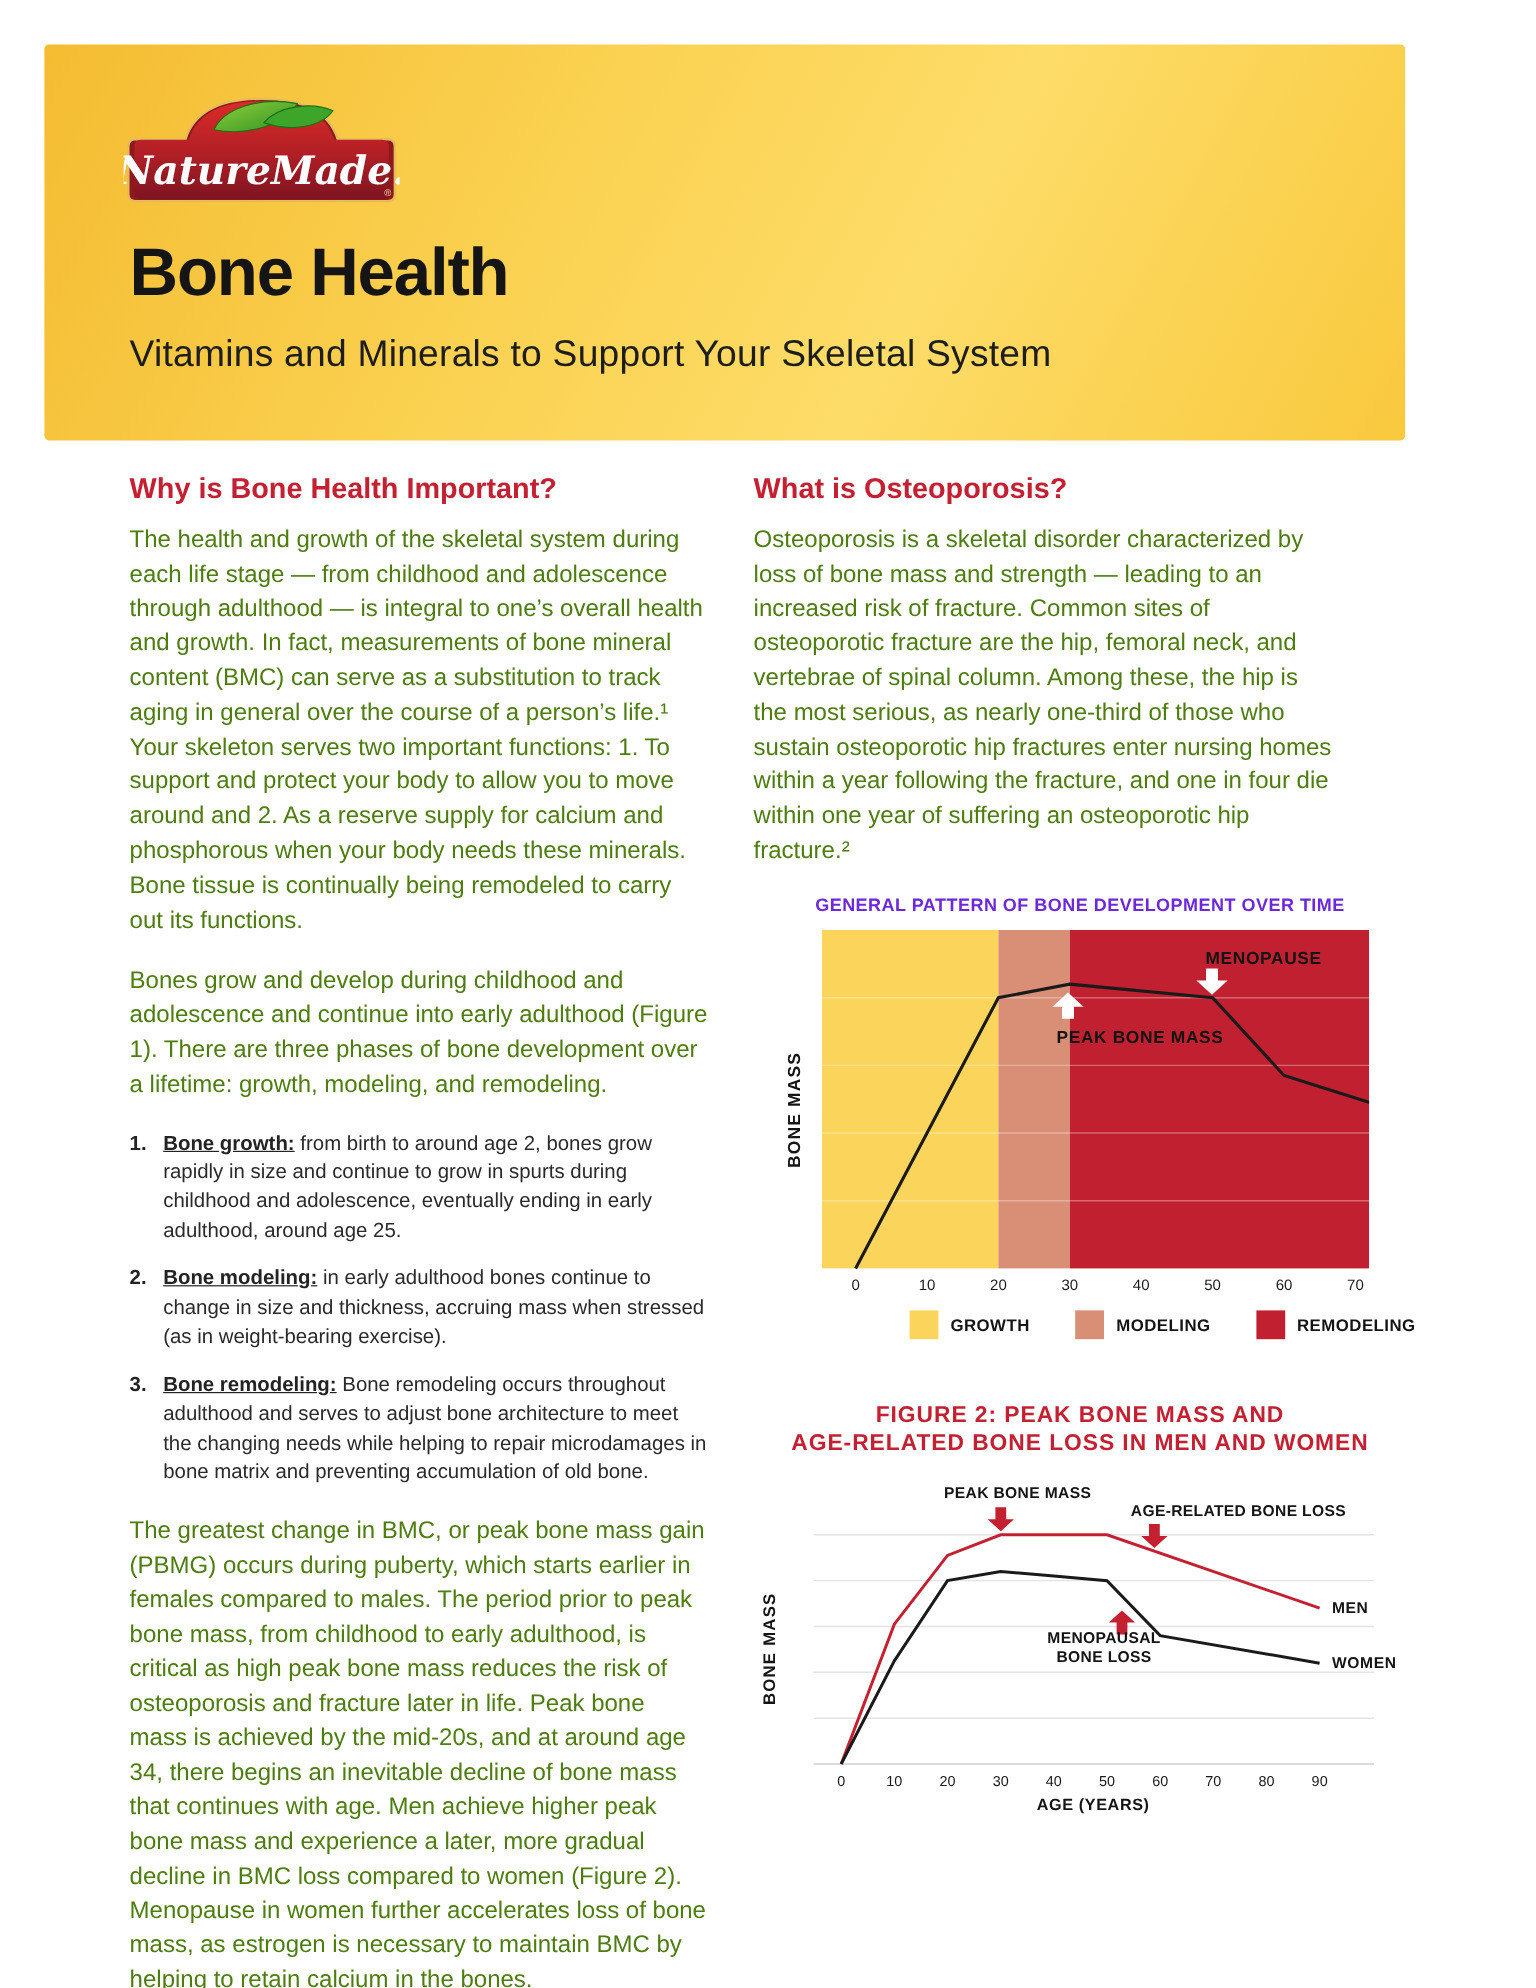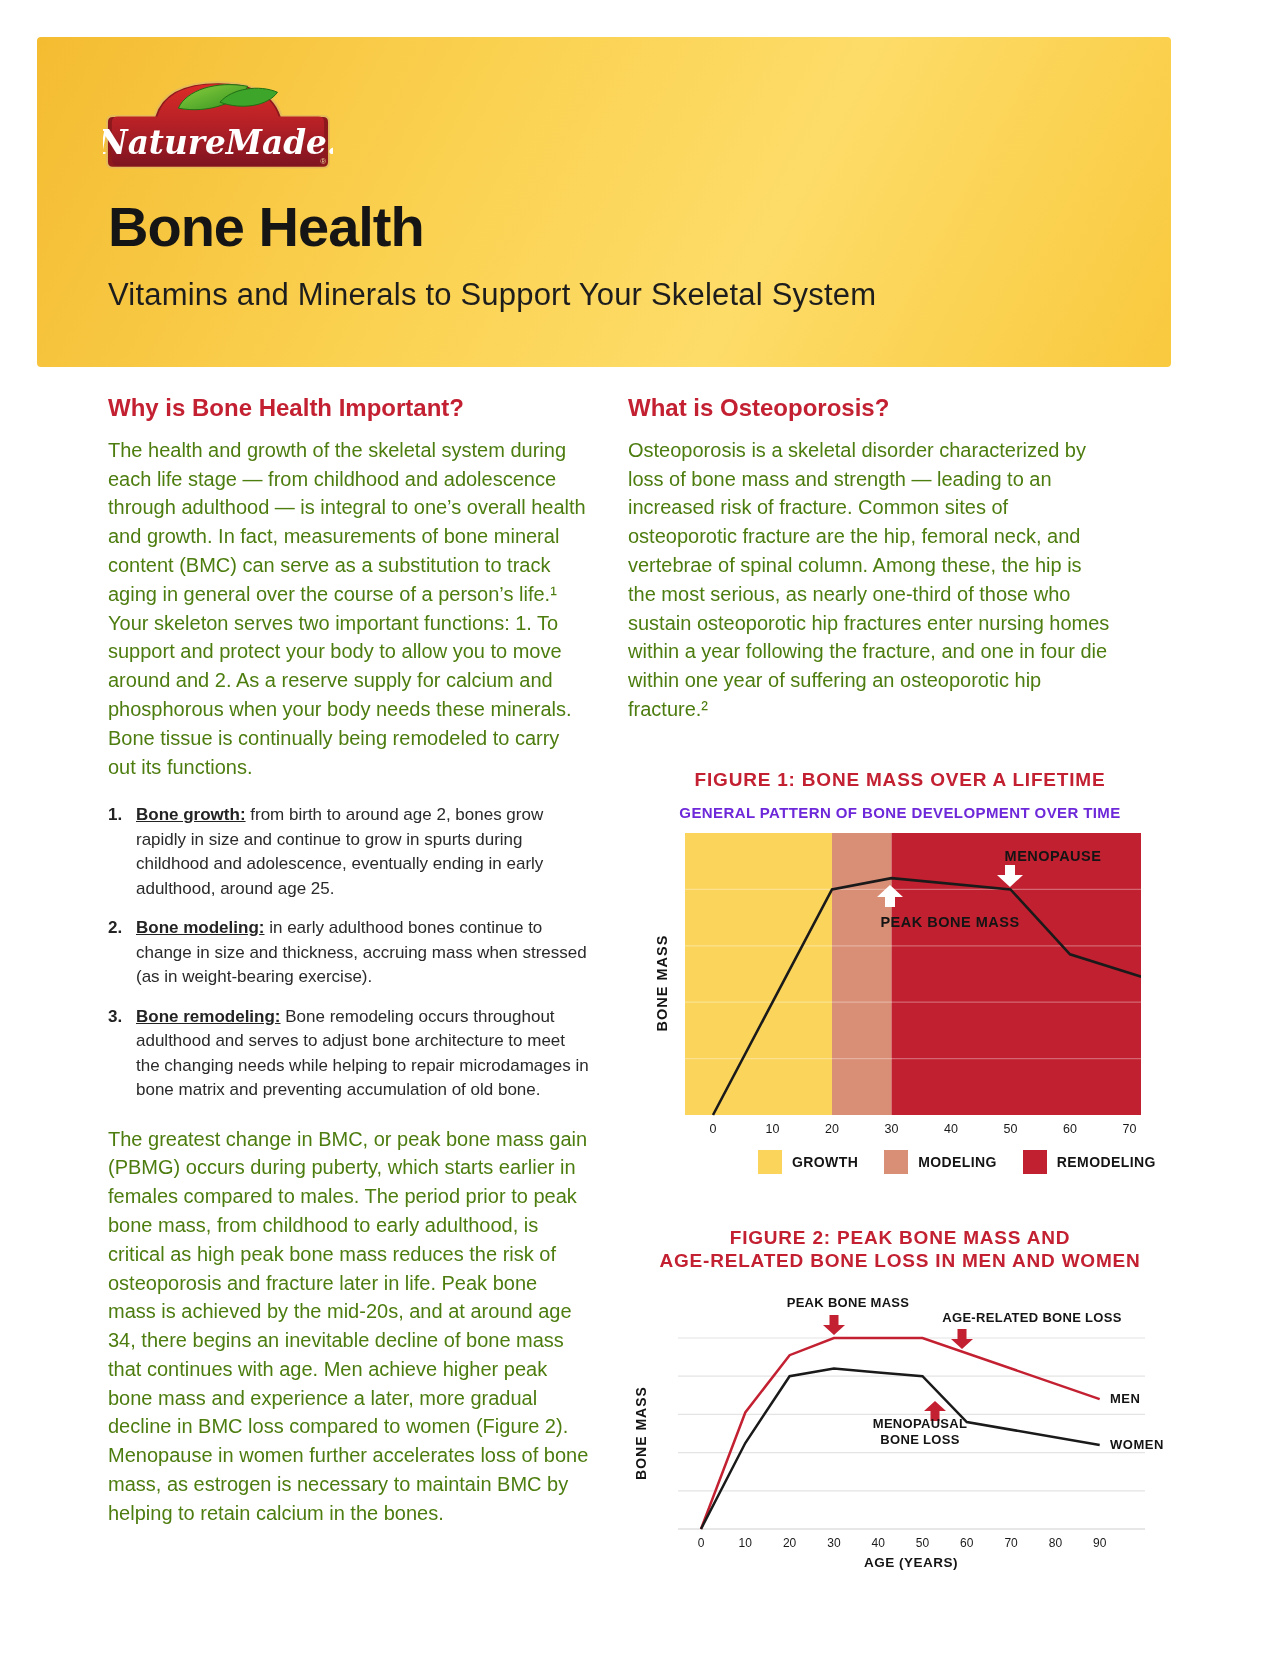--- a/index.html
+++ b/index.html
@@ -38,21 +38,21 @@
     margin:44px 0 0 0;text-align:center;color:#C32032;
     font-size:19px;font-weight:700;letter-spacing:0.8px;line-height:1.23;
   }
   .fig-title.second{margin-top:52px;}
   .fig-subtitle{
     margin:13px 0 0 0;text-align:center;color:#6d28d9;
     font-size:15px;font-weight:700;letter-spacing:0.4px;line-height:1.2;
   }
   #fig1-svg{display:block;margin:11px 0 0 27px;}
   #fig2-svg{display:block;margin:18px 0 0 0;}
-  .legend{display:flex;align-items:center;margin:7px 0 0 130px;gap:26px;}
+  .legend{display:flex;align-items:center;margin:7px 0 0 130px;gap:38px;}
   .legend-item{display:flex;align-items:center;gap:10px;}
   .legend-swatch{width:24px;height:24px;flex:none;}
   .legend-label{font-size:14px;font-weight:700;color:#141414;letter-spacing:0.4px;}
 </style>
 </head>
 <body>
 
 <div class="hero">
   <svg class="logo" viewBox="0 0 232 92">
     <defs>
@@ -76,20 +76,21 @@
   <h1 class="hero-title">Bone Health</h1>
   <div class="hero-subtitle">Vitamins and Minerals to Support Your Skeletal System</div>
 </div>
 
 <div class="content">
 
   <section class="col-left">
     <h2 class="section">Why is Bone Health Important?</h2>
     <div id="left-intro">
         <p class="body">The health and growth of the skeletal system during each life stage — from childhood and adolescence through adulthood — is integral to one’s overall health and growth. In fact, measurements of bone mineral content (BMC) can serve as a substitution to track aging in general over the course of a person’s life.¹ Your skeleton serves two important functions: 1. To support and protect your body to allow you to move around and 2. As a reserve supply for calcium and phosphorous when your body needs these minerals. Bone tissue is continually being remodeled to carry out its functions.</p>
+        <p class="body">Bones grow and develop during childhood and adolescence and continue into early adulthood (Figure 1). There are three phases of bone development over a lifetime: growth, modeling, and remodeling.</p>
       </div>
     <ol class="bone-list" id="bone-list">
         <li>
           <span class="num">1.</span>
           <div class="li-text"><span class="lead">Bone growth:</span><span> from birth to around age 2, bones grow rapidly in size and continue to grow in spurts during childhood and adolescence, eventually ending in early adulthood, around age 25.</span></div>
         </li>
         <li>
           <span class="num">2.</span>
           <div class="li-text"><span class="lead">Bone modeling:</span><span> in early adulthood bones continue to change in size and thickness, accruing mass when stressed (as in weight-bearing exercise).</span></div>
         </li>
@@ -101,21 +102,20 @@
     <p class="body">The greatest change in BMC, or peak bone mass gain (PBMG) occurs during puberty, which starts earlier in females compared to males. The period prior to peak bone mass, from childhood to early adulthood, is critical as high peak bone mass reduces the risk of osteoporosis and fracture later in life. Peak bone mass is achieved by the mid-20s, and at around age 34, there begins an inevitable decline of bone mass that continues with age. Men achieve higher peak bone mass and experience a later, more gradual decline in BMC loss compared to women (Figure 2). Menopause in women further accelerates loss of bone mass, as estrogen is necessary to maintain BMC by helping to retain calcium in the bones.</p>
   </section>
 
   <section class="col-right">
     <h2 class="section">What is Osteoporosis?</h2>
     <div class="para-wrap">
       <p class="body">Osteoporosis is a skeletal disorder characterized by loss of bone mass and strength — leading to an increased risk of fracture. Common sites of osteoporotic fracture are the hip, femoral neck, and vertebrae of spinal column. Among these, the hip is the most serious, as nearly one-third of those who sustain osteoporotic hip fractures enter nursing homes within a year following the fracture, and one in four die within one year of suffering an osteoporotic hip fracture.²</p>
     </div>
 
     <div>
-      <div class="fig-title">FIGURE 1: BONE MASS OVER A LIFETIME</div>
       <div class="fig-subtitle">GENERAL PATTERN OF BONE DEVELOPMENT OVER TIME</div>
       <svg id="fig1-svg" width="486" height="310" viewBox="0 0 486 310">
           <g>
             <rect x="30" y="0" width="147" height="282" fill="#FBD45C"></rect>
             <rect x="177" y="0" width="59.5" height="282" fill="#D98E76"></rect>
             <rect x="236.5" y="0" width="249.5" height="282" fill="#C0202F"></rect>
           </g>
           <g>
             <line x1="30" y1="56.4" x2="486" y2="56.4" stroke="#FFFFFF" stroke-opacity="0.32" stroke-width="1.2"></line>
             <line x1="30" y1="112.8" x2="486" y2="112.8" stroke="#FFFFFF" stroke-opacity="0.32" stroke-width="1.2"></line>

